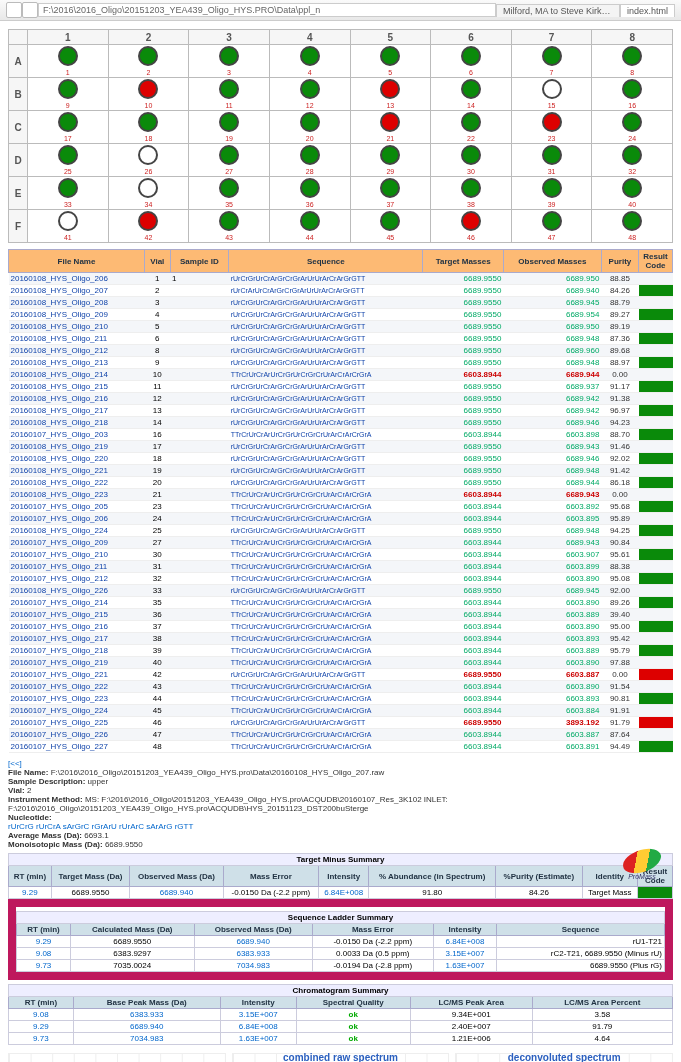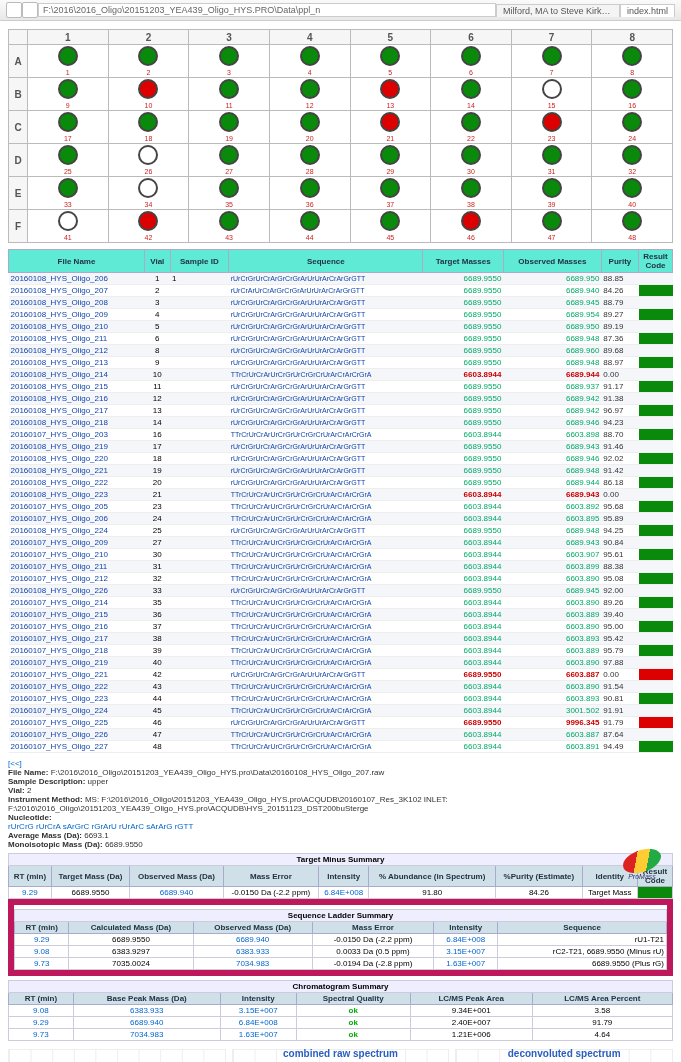--- a/index.html
+++ b/index.html
@@ -15,44 +15,44 @@
   .plate th{background:#f6f6f6;font-weight:bold;font-size:10px;color:#555;height:14px}
   .plate td{height:32px}
   .rowlbl{width:18px;background:#f6f6f6;font-weight:bold;font-size:10px;color:#555}
   .well{display:inline-block;width:16px;height:16px;border-radius:50%;border:2px solid #444}
   .w-green{background:#0a8a0a}
   .w-red{background:#d00}
   .w-open{background:#fff}
   .widx{display:block;font-size:7px;color:#cc2222;margin-top:1px}
   
   .rtbl{width:100%;border-collapse:collapse;margin-top:6px;font-size:8px}
-  .rtbl th{background:#5eead4;color:#234;padding:2px 2px;border:1px solid #aac}
+  .rtbl th{background:#fdba74;color:#234;padding:2px 2px;border:1px solid #aac}
   .rtbl td{padding:1px 2px;border-bottom:1px solid #eee;white-space:nowrap}
   .rtbl tr:nth-child(even) td{background:#f4f6f9}
   .fn{color:#1144aa}
   .seq{color:#1144aa;font-size:7px;max-width:210px;overflow:hidden;text-overflow:ellipsis}
   .num{text-align:right;color:#0a6}
   .nbad{text-align:right;color:#c00;font-weight:bold}
-  .pur{text-align:left;color:#333}
+  .pur{text-align:center;color:#333}
   .rc{width:30px}
   .rc.g{background:#0a8a0a}
   .rc.r{background:#d00}
   
   .detail{font-size:8px;color:#333;margin-top:6px}
   .detail b{font-weight:bold}
   .logo{position:absolute;right:10px;width:42px;height:38px}
   .logo-shape{width:36px;height:24px;border-radius:50%;background:linear-gradient(90deg,#d22 0 33%,#fc3 33% 66%,#2a4 66%);transform:skewX(-20deg) rotate(-10deg);margin:auto}
   .logo-txt{font-size:7px;font-style:italic;color:#336;text-align:center}
   
   .stbl{width:100%;border-collapse:collapse;font-size:8px;margin-top:4px}
   .stitle{background:#eef;text-align:center;font-weight:bold;padding:2px;border:1px solid #aac}
   .stbl th{background:#cfe0e8;border:1px solid #aac;padding:1px 2px;color:#234}
   .stbl td{border:1px solid #ccd;padding:1px 2px;text-align:center;white-space:nowrap}
   .ok{color:#0a0;font-weight:bold}
-  .hotbox{border:6px solid #be185d}
+  .hotbox{border:8px solid #be185d}
   
   .specrow{display:flex;gap:6px;margin-top:8px}
   .spec{flex:1;height:150px;border:1px solid #eee;position:relative;background:
     linear-gradient(to top,#eee 1px,transparent 1px) 0 0/100% 25%,
     linear-gradient(to right,#eee 1px,transparent 1px) 0 0/10% 100%}
   .spec .lbl{position:absolute;top:-2px;left:0;right:0;text-align:center;color:#2a5fbf;font-weight:bold;font-size:10px}
 </style>
 </head>
 <body>
 
@@ -521,31 +521,31 @@
             <td class="num">6603.893</td>
             <td class="pur">90.81</td>
             <td class="rc g"></td>
           </tr>
           <tr>
             <td class="fn">20160107_HYS_Oligo_224</td>
             <td style="text-align:center">45</td>
             <td></td>
             <td class="seq">TTrCrUrCrArUrCrGrUrCrGrCrUrArCrArCrGrA</td>
             <td class="num">6603.8944</td>
-            <td class="num">3001.502</td>
+            <td class="num">6603.884</td>
             <td class="pur">91.91</td>
             <td class="rc g"></td>
           </tr>
           <tr>
             <td class="fn">20160107_HYS_Oligo_225</td>
             <td style="text-align:center">46</td>
             <td></td>
             <td class="seq">rUrCrGrUrCrArGrCrGrArUrUrArCrArGrGTT</td>
             <td class="nbad">6689.9550</td>
-            <td class="nbad">9996.345</td>
+            <td class="nbad">3893.192</td>
             <td class="pur">91.79</td>
             <td class="rc r"></td>
           </tr>
           <tr>
             <td class="fn">20160107_HYS_Oligo_226</td>
             <td style="text-align:center">47</td>
             <td></td>
             <td class="seq">TTrCrUrCrArUrCrGrUrCrGrCrUrArCrArCrGrA</td>
             <td class="num">6603.8944</td>
             <td class="num">6603.887</td>

